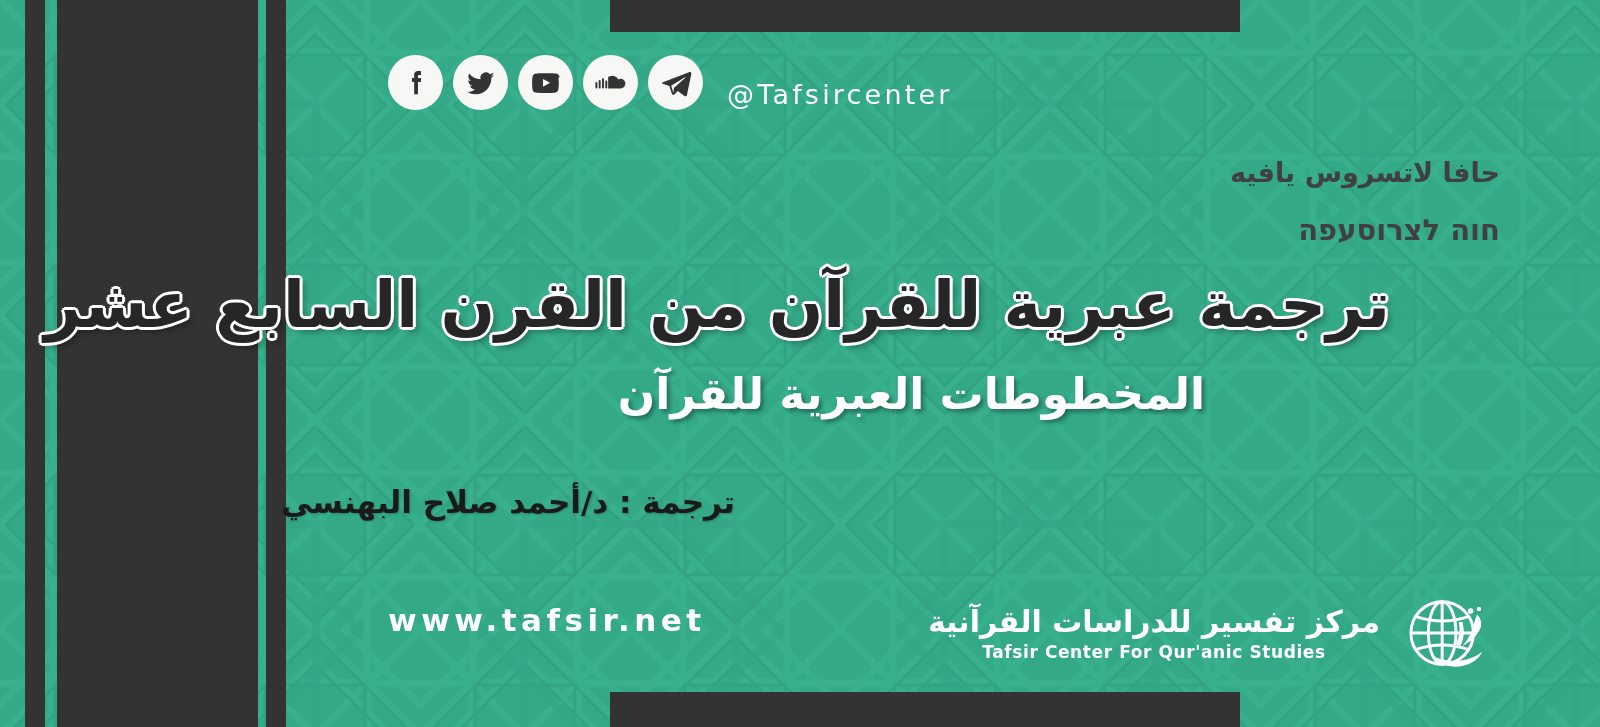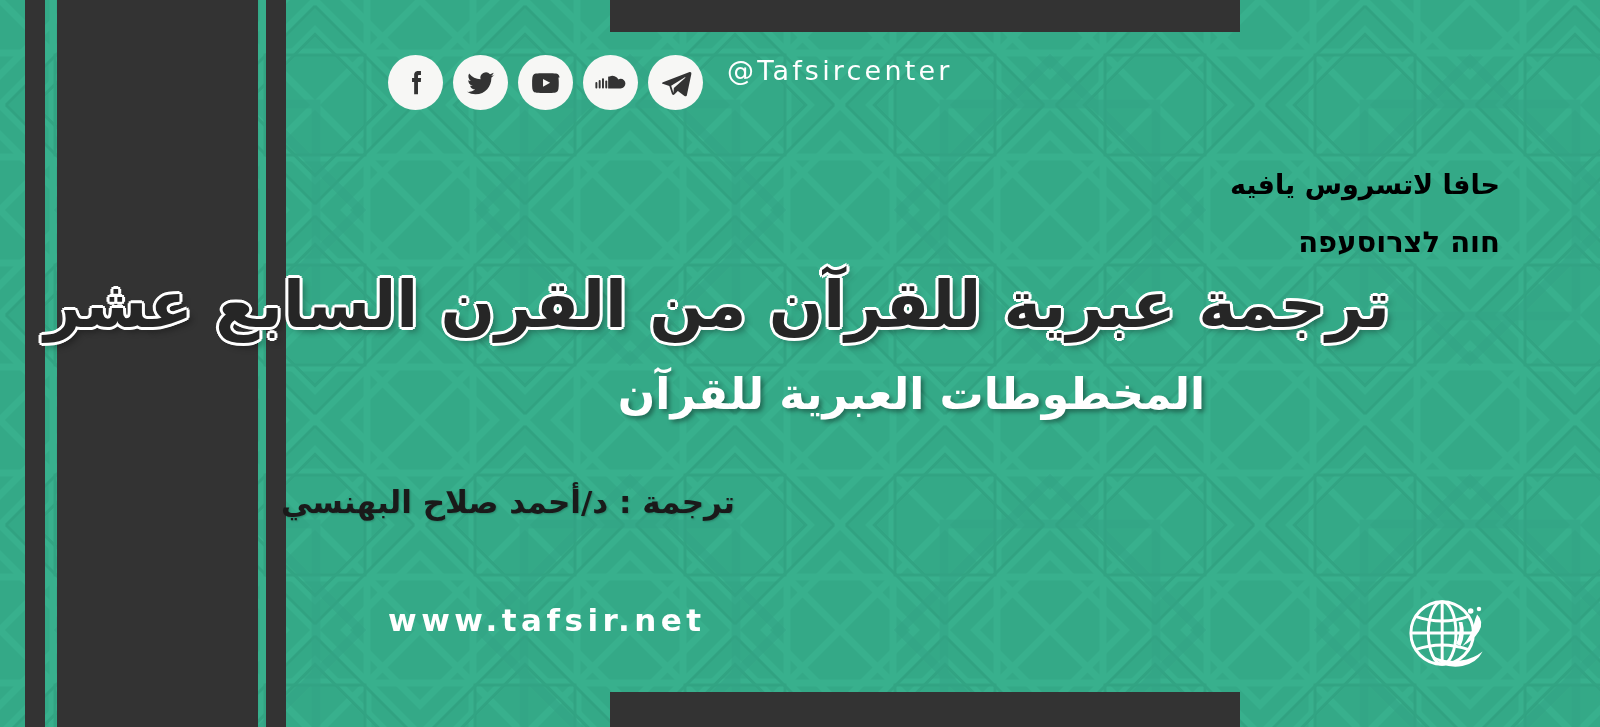--- a/index.html
+++ b/index.html
@@ -25,44 +25,44 @@
   #bar-left-thin-2{ left:266px; top:0; width:20px;  height:727px; }
   #bar-top{    left:610px; top:0;    width:630px; height:32px; }
   #bar-bottom{ left:610px; top:692px;width:630px; height:35px; }
 
   
   #content{ position:absolute; inset:0; z-index:3; }
 
   
   #social-row{
     position:absolute; left:388px; top:55px;
-    display:flex; align-items:flex-start; gap:10px;
+    display:flex; align-items:flex-end; gap:10px;
   }
   .social-icon{
     width:55px; height:55px; border-radius:50%;
     background:#f7f7f5;
     display:flex; align-items:center; justify-content:center;
     flex:0 0 auto;
   }
   .social-icon svg{ display:block; }
   #social-handle{
     margin-left:14px;
     color:#ffffff;
     font-size:27px;
     font-weight:400;
     letter-spacing:3.2px;
     font-family:"DejaVu Sans","Liberation Sans",sans-serif;
     white-space:nowrap;
   }
 
   
   #heb-block{
-    position:absolute; right:100px; top:168px;
+    position:absolute; right:100px; top:156px;
     text-align:right; direction:rtl;
-    color:#000000;
+    color:#404040;
     font-weight:bold;
     line-height:1.28;
   }
   #heb-line-1{ font-size:27px; letter-spacing:.2px; }
   #heb-line-2{ font-size:29px; margin-top:21px; }
 
   
   #main-title{
     position:absolute; right:210px; top:268px;
     direction:rtl; text-align:right;
@@ -244,15 +244,19 @@
         <g fill="#ffffff">
           <path d="M86 30 q8 8 2 18 q-6 10 -18 16 q10 -12 12 -22 q2 -8 4 -12z"></path>
           <path d="M36 74 q14 8 32 6 q14 -2 24 -10 q-6 12 -22 16 q-20 4 -34 -12z"></path>
           <path d="M70 38 q4 14 -2 26 l-5 -2 q6 -12 3 -24z"></path>
           <circle cx="79" cy="26" r="3"></circle>
           <circle cx="88" cy="24" r="2.4"></circle>
         </g>
       </svg>
     </div>
 
+    <div id="logo-text-block">
+      <div id="logo-arabic">مركز تفسير للدراسات القرآنية</div>
+      <div id="logo-english">Tafsir Center For Qur'anic Studies</div>
+    </div>
   </div>
 
 </div>
 
 </body></html>

